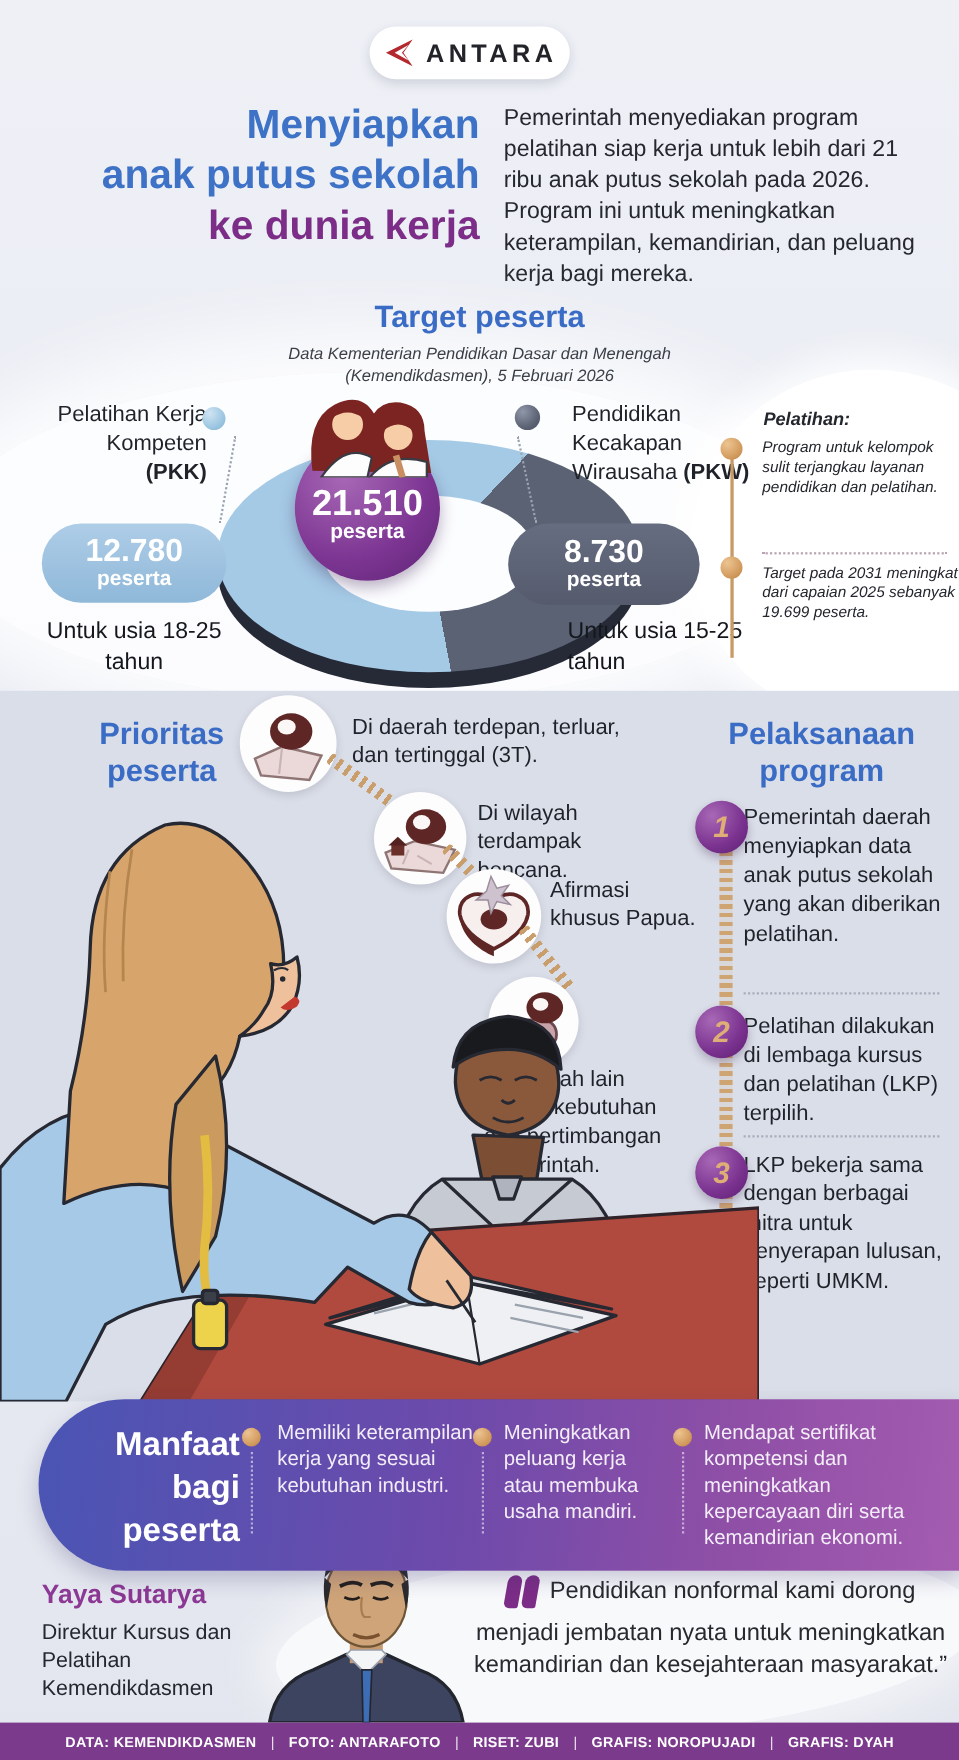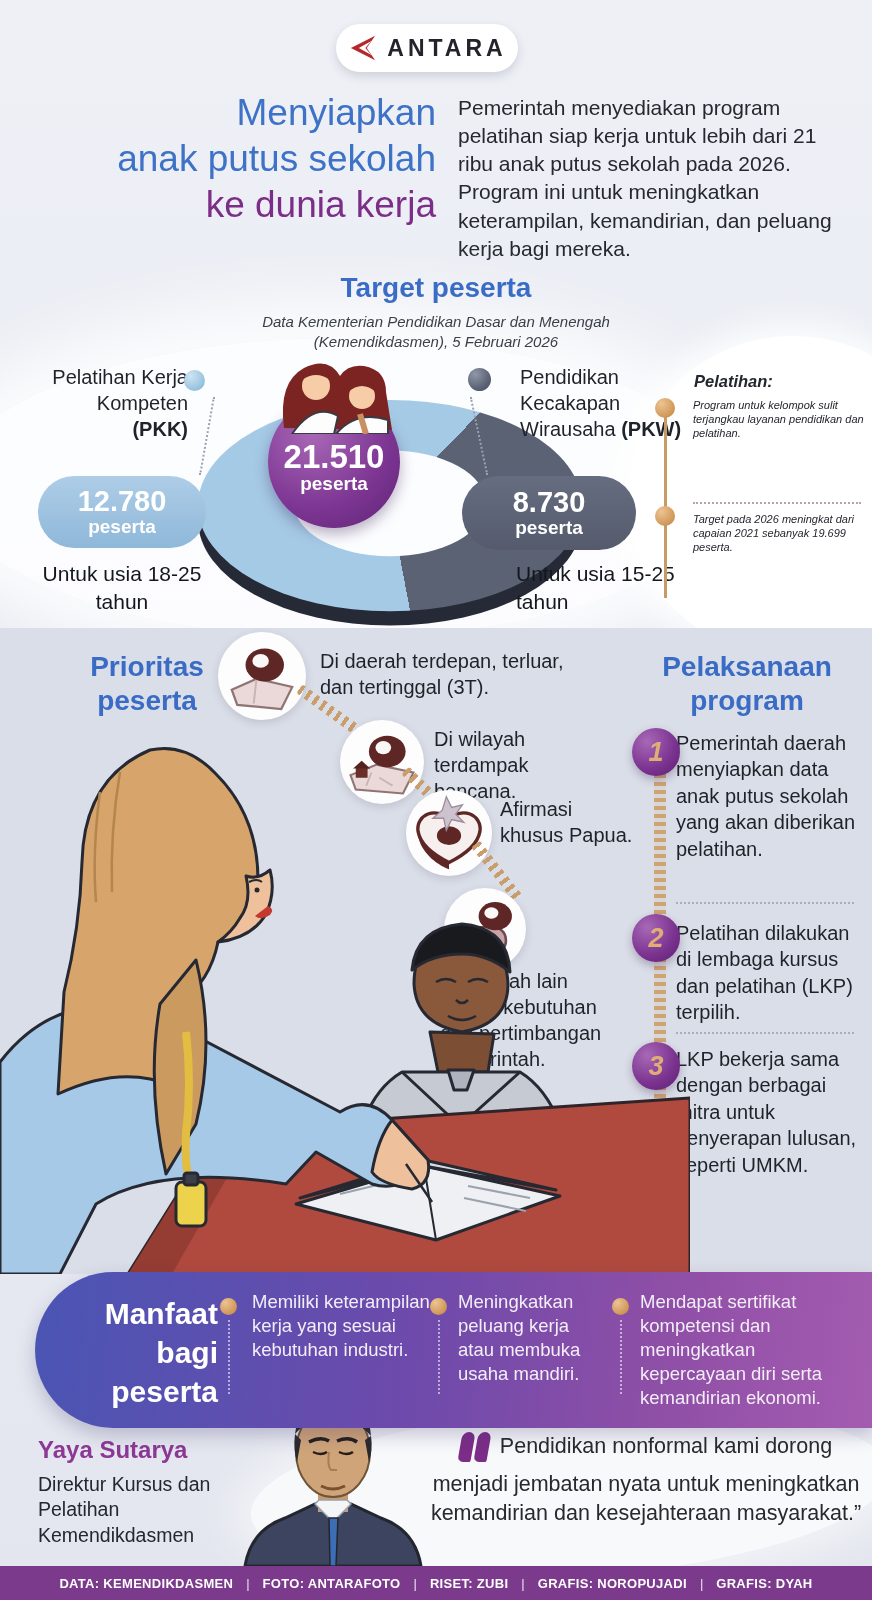--- a/index.html
+++ b/index.html
@@ -7,21 +7,21 @@
         font-family:"Liberation Sans", sans-serif;
         background:linear-gradient(180deg,#eef0f6 0%,#e9ecf3 38%,#e3e6ee 100%);}
   .abs{position:absolute;}
 
   
   .logo-pill{left:336px;top:24px;width:182px;height:48px;background:#fff;border-radius:26px;
              box-shadow:0 4px 10px rgba(60,65,90,.18);display:flex;align-items:center;justify-content:center;gap:8px;}
   .logo-text{font-size:23px;font-weight:700;letter-spacing:4px;color:#23242a;}
 
   
-  .title{left:16px;top:90px;width:420px;text-align:right;font-weight:400;font-size:37px;line-height:1.24;}
+  .title{left:16px;top:90px;width:420px;text-align:right;font-weight:700;font-size:37px;line-height:1.24;}
   .title .t-blue{color:#3d72c7;display:block;}
   .title .t-purple{color:#7c2d87;display:block;}
   .intro{left:458px;top:94px;width:396px;font-size:21px;line-height:1.34;color:#25282e;}
 
   
   .white-blob1{left:-50px;top:338px;width:780px;height:300px;background:rgba(255,255,255,.85);
                border-radius:50%;box-shadow:0 0 60px 40px rgba(255,255,255,.8);}
   .keterangan-blob{left:628px;top:336px;width:330px;height:322px;background:#fff;border-radius:50%;
                    box-shadow:0 0 30px 14px rgba(255,255,255,.8);}
   .target-heading{left:0;top:272px;width:872px;text-align:center;font-size:28px;font-weight:800;color:#3a6cc5;}
@@ -59,21 +59,21 @@
   .total-sphere .u{font-size:19px;font-weight:700;}
   .people-svg{left:276px;top:356px;width:120px;height:78px;z-index:7;}
 
   
   .ket-heading{left:694px;top:372px;width:170px;font-size:16.5px;font-weight:800;font-style:italic;color:#23262d;}
   .ket-line{left:664px;top:406px;width:3px;height:192px;background:#c79a66;}
   .tan-dot{width:20px;height:20px;border-radius:50%;
            background:radial-gradient(circle at 32% 28%,#ecc492,#d29a5c 65%,#b97f42);}
   .ket-dot1{left:655px;top:398px;}
   .ket-dot2{left:655px;top:506px;}
-  .ket-item{width:178px;font-size:11px;font-style:italic;line-height:1.28;color:#23262d;}
+  .ket-item{width:178px;font-size:14px;font-style:italic;line-height:1.28;color:#23262d;}
   .ket-item1{left:693px;top:398px;}
   .ket-item2{left:693px;top:512px;}
   .ket-div{left:693px;top:502px;width:168px;border-top:2px dotted #b7a4b0;}
 
   
   .mid-band{left:0;top:628px;width:872px;height:646px;background:#dadeе8;background:#dadee8;}
 
   .prioritas-heading{left:72px;top:650px;width:150px;text-align:center;font-size:28px;font-weight:800;color:#3a6cc5;line-height:1.2;}
   .pelaksanaan-heading{left:642px;top:650px;width:210px;text-align:center;font-size:28px;font-weight:800;color:#3a6cc5;line-height:1.2;}
 
@@ -212,21 +212,21 @@
     <div class="u">peserta</div>
   </div>
   <div class="abs pkw-age">Untuk usia 15-25 tahun</div>
 
   <div class="abs ket-heading">Pelatihan:</div>
   <div class="abs ket-line"></div>
   <div class="abs tan-dot ket-dot1"></div>
   <div class="abs ket-item ket-item1">Program untuk kelompok sulit terjangkau layanan pendidikan dan pelatihan.</div>
   <div class="abs ket-div"></div>
   <div class="abs tan-dot ket-dot2"></div>
-  <div class="abs ket-item ket-item2">Target pada 2026 meningkat dari capaian 2021 sebanyak 19.699 peserta.</div>
+  <div class="abs ket-item ket-item2">Target pada 2031 meningkat dari capaian 2025 sebanyak 19.699 peserta.</div>
 
   <div class="abs mid-band"></div>
 
   <h2 class="abs pelaksanaan-heading" style="margin:0;">Pelaksanaan program</h2>
   <h2 class="abs prioritas-heading" style="margin:0;">Prioritas peserta</h2>
 
   <div class="abs pin-badge pin1">
     <svg viewBox="0 0 64 64">
       <path d="M10 42 L28 34 L54 40 L46 56 L14 53 Z" fill="#ead9d8" stroke="#8f7474" stroke-width="1.6"></path>
       <path d="M28 34 L26 52" stroke="#c9b3b3" stroke-width="1.4" fill="none"></path>

